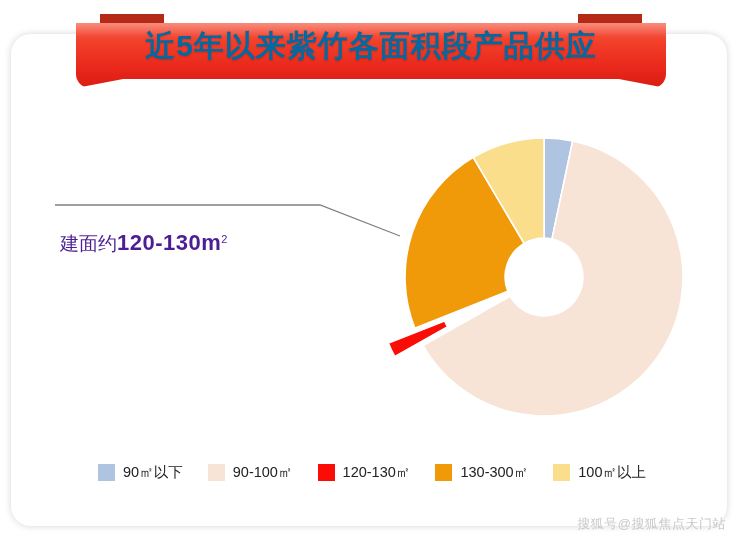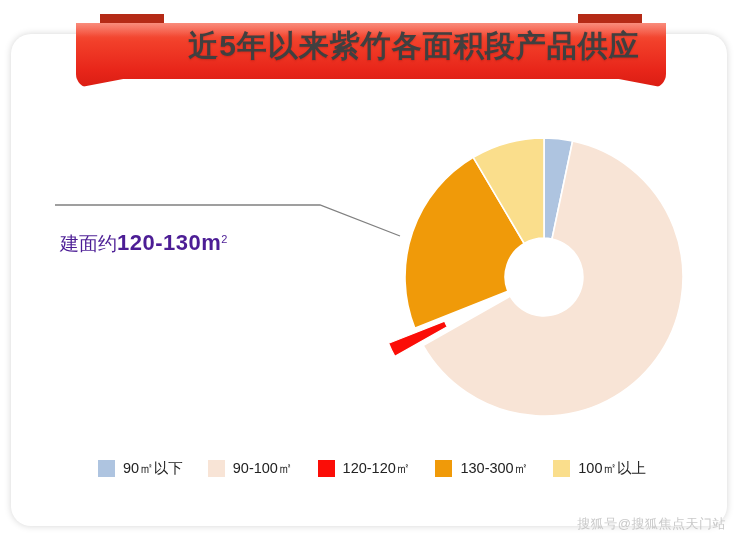--- a/index.html
+++ b/index.html
@@ -129,21 +129,21 @@
   }
 
   
   .legend {
     position: absolute;
     left: 98px;
     top: 455px;
     width: 548px;
     height: 26px;
     display: flex;
-    align-items: center;
+    align-items: flex-end;
     justify-content: space-between;
   }
   .legend-item {
     display: flex;
     align-items: center;
     white-space: nowrap;
   }
   .legend-swatch {
     width: 17px;
     height: 17px;
@@ -172,21 +172,21 @@
 <body>
 
 <div id="stage">
 
   <div class="card"></div>
 
   <div class="ribbon-wrap">
     <div class="ribbon-fold left" style="background: rgb(181, 42, 22);"></div>
     <div class="ribbon-fold right" style="background: rgb(181, 42, 22);"></div>
     <div class="ribbon-body"></div>
-    <div class="ribbon-text" style="color: #404040; margin-left: 43px;">近5年以来紫竹各面积段产品供应</div>
+    <div class="ribbon-text" style="color: #0369a1;">近5年以来紫竹各面积段产品供应</div>
   </div>
 
   <svg class="leader" viewBox="0 0 360 42" width="360" height="42">
     <polyline points="3,9 268,9 348,40" fill="none" stroke="#808080" stroke-width="1.3"></polyline>
   </svg>
 
   <div class="annot">
     <div class="annot-head">
       <span>建面约</span><b>120-130</b><b>m</b><sup>2</sup>
     </div>
@@ -204,21 +204,21 @@
     <div class="legend-item">
       <span class="legend-swatch" style="background: rgb(174, 196, 224);"></span>
       <span class="legend-label">90㎡以下</span>
     </div>
     <div class="legend-item">
       <span class="legend-swatch" style="background: rgb(248, 228, 214);"></span>
       <span class="legend-label">90-100㎡</span>
     </div>
     <div class="legend-item">
       <span class="legend-swatch" style="background: rgb(251, 13, 7);"></span>
-      <span class="legend-label">120-120㎡</span>
+      <span class="legend-label">120-130㎡</span>
     </div>
     <div class="legend-item">
       <span class="legend-swatch" style="background: rgb(240, 154, 9);"></span>
       <span class="legend-label">130-300㎡</span>
     </div>
     <div class="legend-item">
       <span class="legend-swatch" style="background: rgb(250, 222, 140);"></span>
       <span class="legend-label">100㎡以上</span>
     </div>
   </div>

